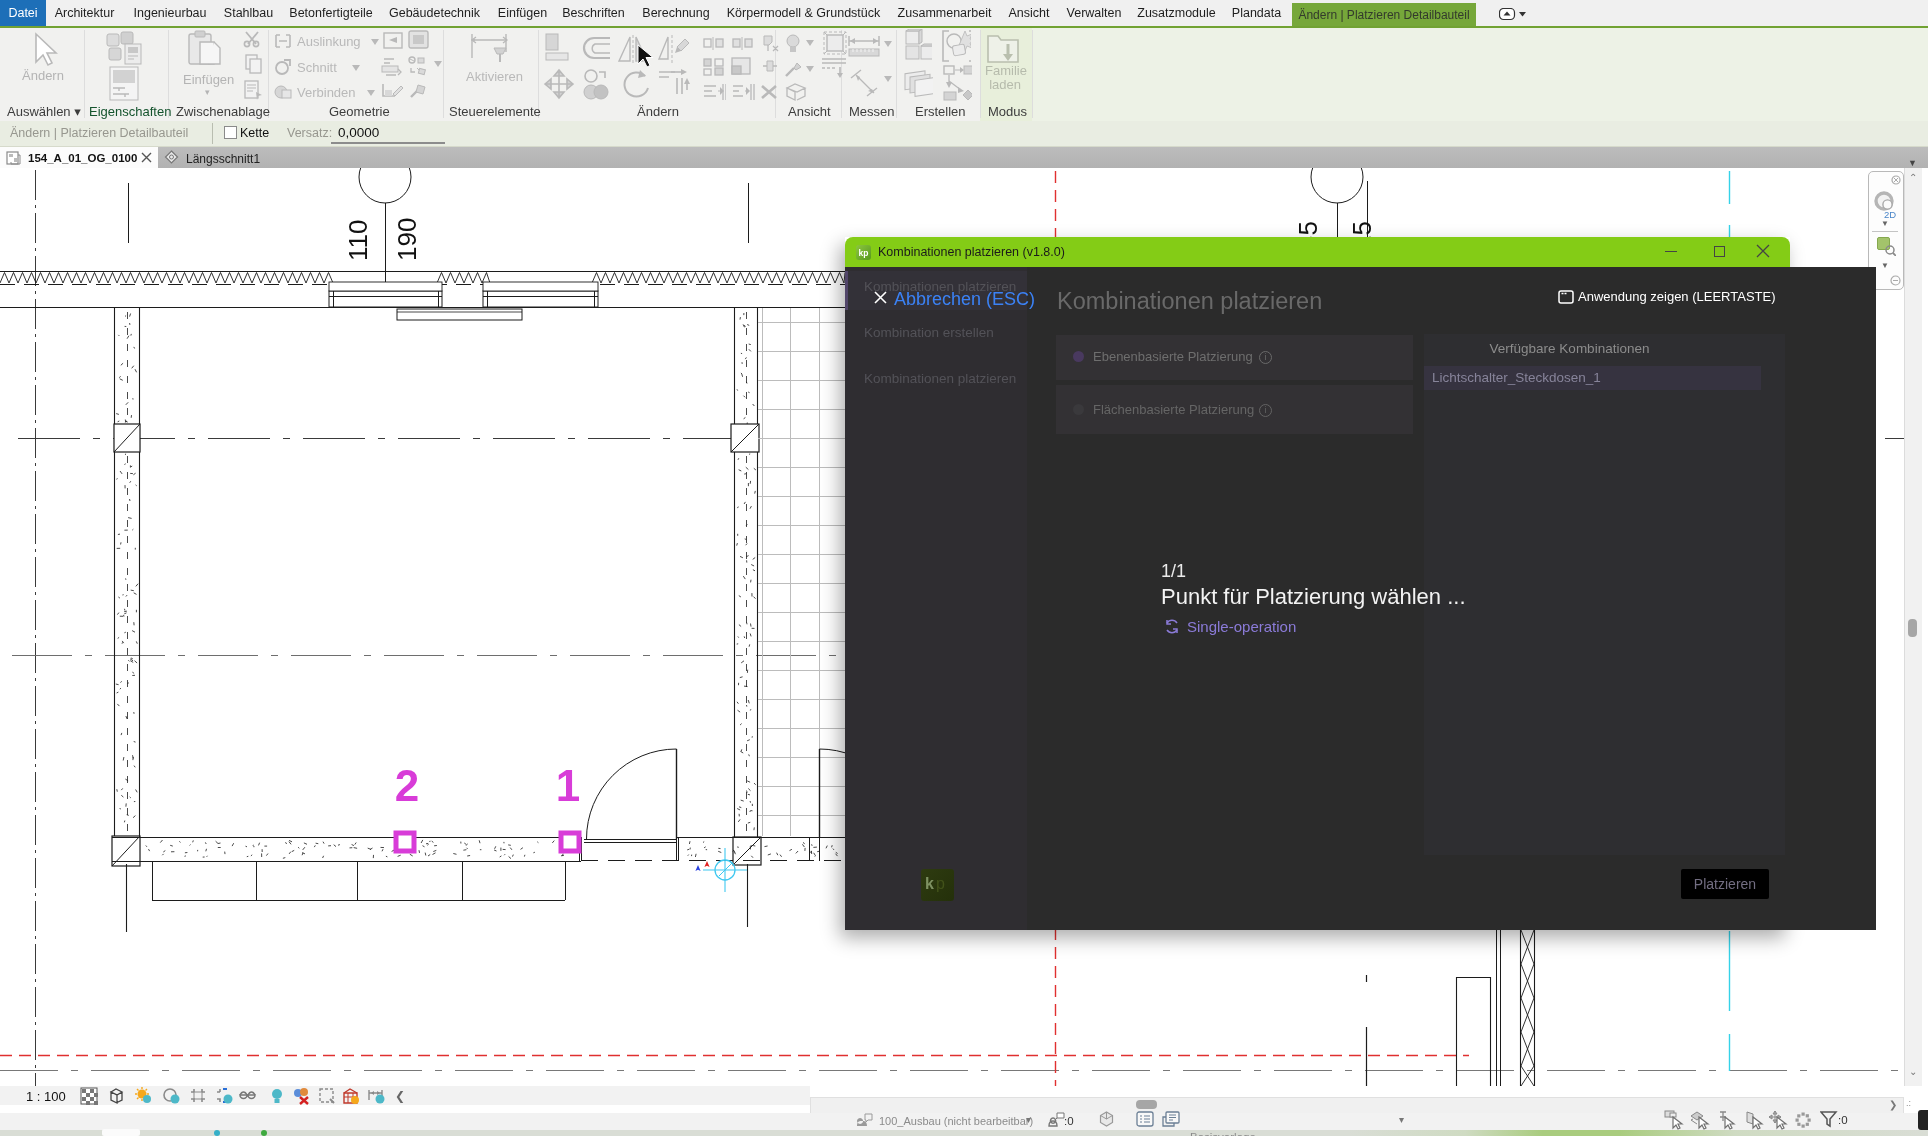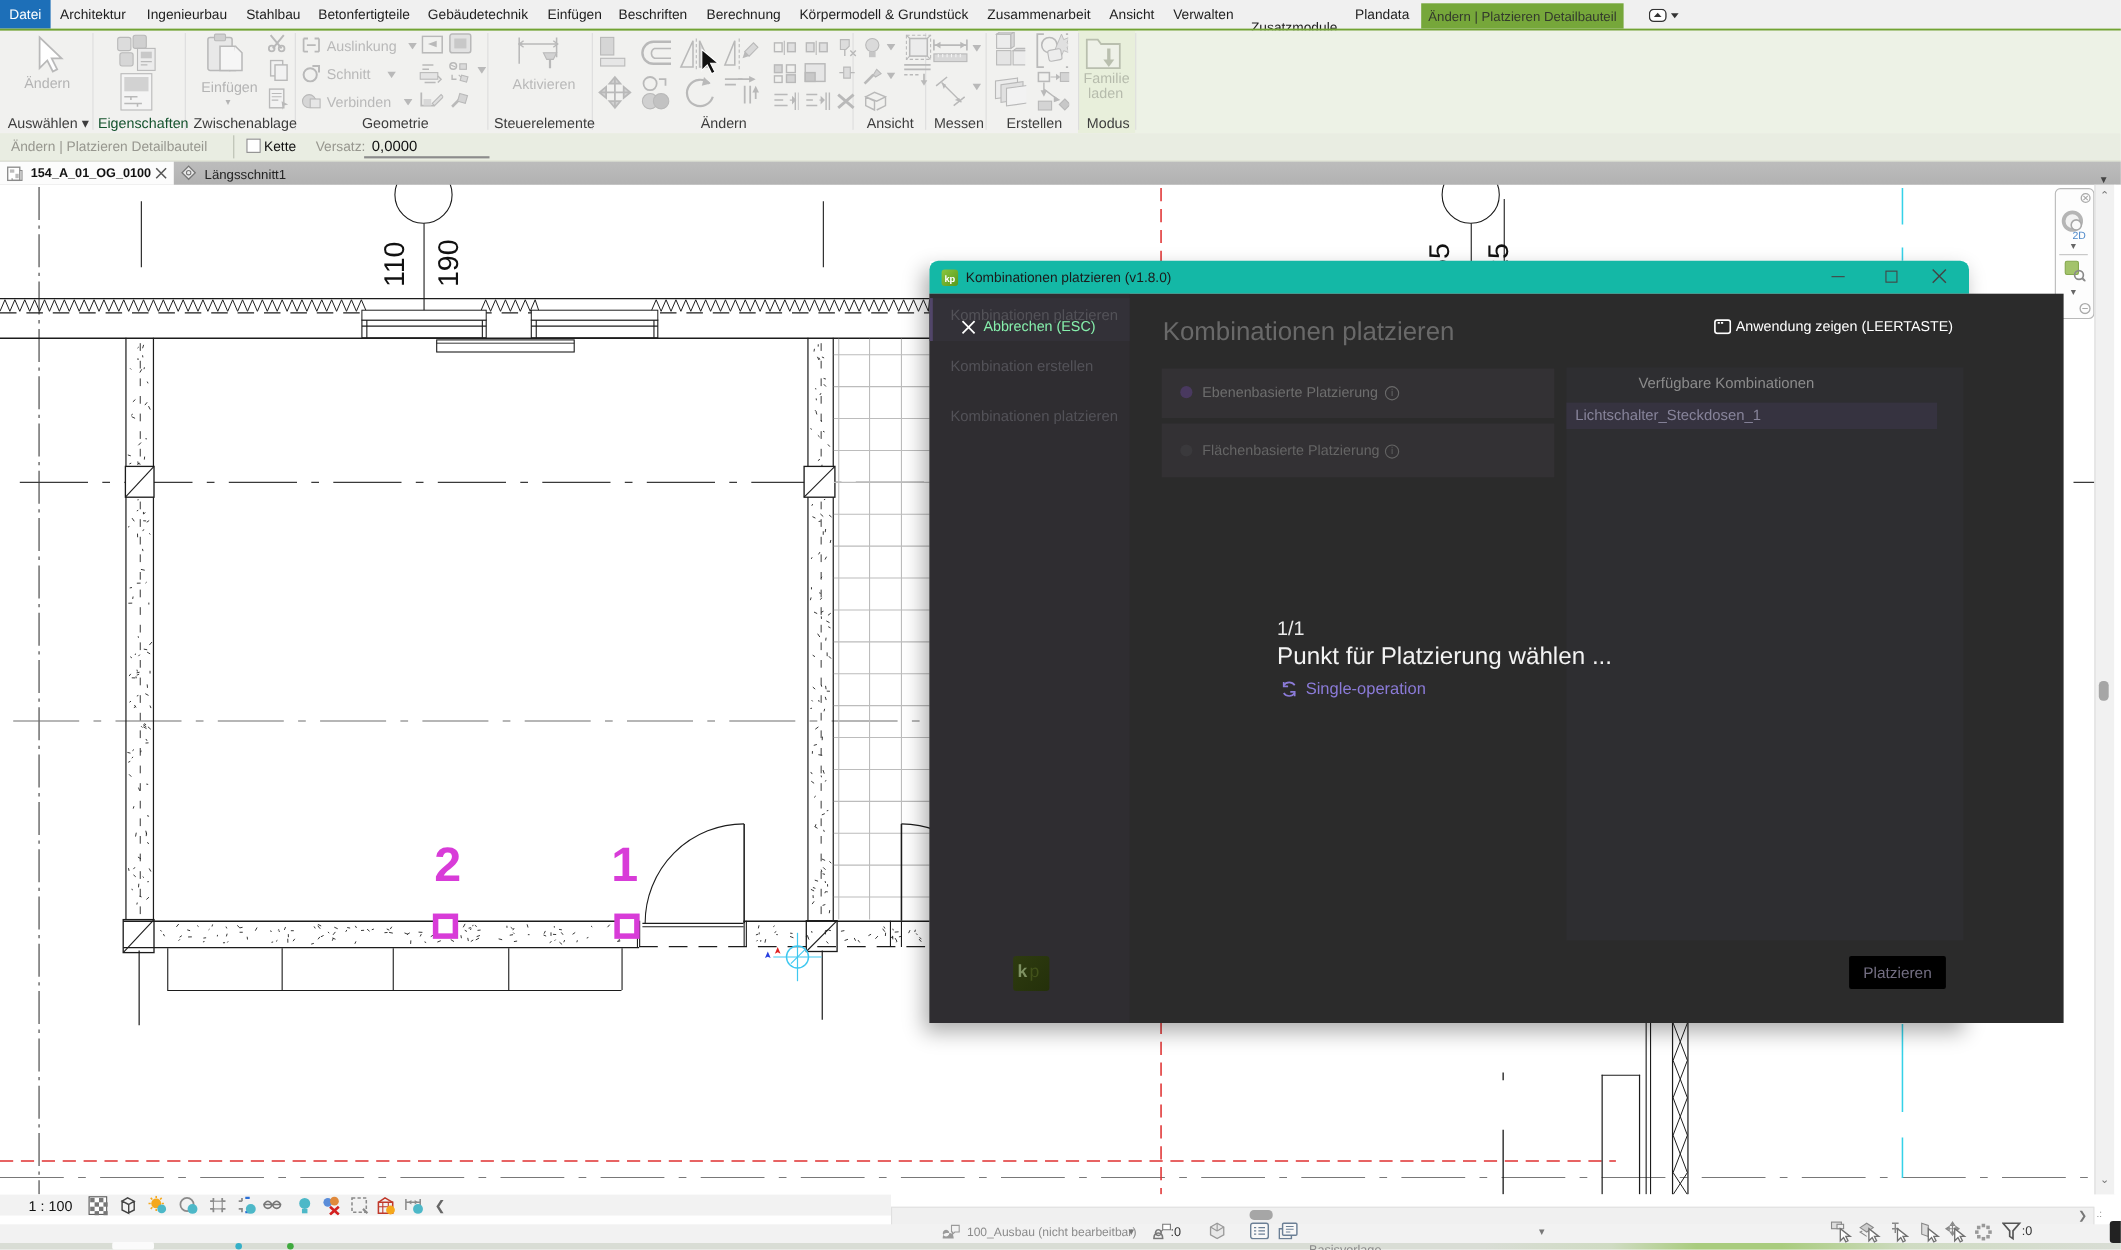--- a/index.html
+++ b/index.html
@@ -13,21 +13,21 @@
     <div style="position:absolute;left:248.5px;top:0;height:26px;transform:translateX(-50%);display:flex;align-items:center;font-size:12.5px;color:#1e1e1e;white-space:nowrap">Stahlbau</div>
     <div style="position:absolute;left:331px;top:0;height:26px;transform:translateX(-50%);display:flex;align-items:center;font-size:12.5px;color:#1e1e1e;white-space:nowrap">Betonfertigteile</div>
     <div style="position:absolute;left:434.5px;top:0;height:26px;transform:translateX(-50%);display:flex;align-items:center;font-size:12.5px;color:#1e1e1e;white-space:nowrap">Gebäudetechnik</div>
     <div style="position:absolute;left:522.5px;top:0;height:26px;transform:translateX(-50%);display:flex;align-items:center;font-size:12.5px;color:#1e1e1e;white-space:nowrap">Einfügen</div>
     <div style="position:absolute;left:593.5px;top:0;height:26px;transform:translateX(-50%);display:flex;align-items:center;font-size:12.5px;color:#1e1e1e;white-space:nowrap">Beschriften</div>
     <div style="position:absolute;left:676px;top:0;height:26px;transform:translateX(-50%);display:flex;align-items:center;font-size:12.5px;color:#1e1e1e;white-space:nowrap">Berechnung</div>
     <div style="position:absolute;left:803.5px;top:0;height:26px;transform:translateX(-50%);display:flex;align-items:center;font-size:12.5px;color:#1e1e1e;white-space:nowrap">Körpermodell &amp; Grundstück</div>
     <div style="position:absolute;left:944.5px;top:0;height:26px;transform:translateX(-50%);display:flex;align-items:center;font-size:12.5px;color:#1e1e1e;white-space:nowrap">Zusammenarbeit</div>
     <div style="position:absolute;left:1029px;top:0;height:26px;transform:translateX(-50%);display:flex;align-items:center;font-size:12.5px;color:#1e1e1e;white-space:nowrap">Ansicht</div>
     <div style="position:absolute;left:1094px;top:0;height:26px;transform:translateX(-50%);display:flex;align-items:center;font-size:12.5px;color:#1e1e1e;white-space:nowrap">Verwalten</div>
-    <div style="position:absolute;left:1176.5px;top:12px;height:26px;transform:translateX(-50%);display:flex;align-items:center;font-size:12.5px;color:#1e1e1e;white-space:nowrap">Zusatzmodule</div>
+    <div style="position:absolute;left:1176.5px;top:0;height:26px;transform:translateX(-50%);display:flex;align-items:center;font-size:12.5px;color:#1e1e1e;white-space:nowrap">Zusatzmodule</div>
     <div style="position:absolute;left:1256.5px;top:0;height:26px;transform:translateX(-50%);display:flex;align-items:center;font-size:12.5px;color:#1e1e1e;white-space:nowrap">Plandata</div>
     <div style="position:absolute;left:1292px;top:3px;width:184px;height:23px;background:#76a73a;color:#333a2c;font-size:12px;display:flex;align-items:center;justify-content:center;white-space:nowrap">Ändern | Platzieren Detailbauteil</div>
     <svg style="position:absolute;left:1499px;top:8px" width="32" height="13" viewBox="0 0 32 13">
       <rect x="0.5" y="0.5" width="15" height="11" rx="4" fill="#fff" stroke="#333" stroke-width="1.2"></rect>
       <path d="M4.5 7.5l3.5-4 3.5 4z" fill="#333"></path>
       <path d="M20 4h7l-3.5 4.5z" fill="#333"></path>
     </svg>
   </div>
 <div class="abs" style="left:0;top:26px;width:1928px;height:2px;background:#71a233"></div>
 
@@ -621,21 +621,21 @@
     <rect x="6.5" y="1.5" width="3.2" height="3.2" fill="#999"></rect>
     <rect x="10.7" y="3.2" width="3.2" height="3.2" fill="#999"></rect>
   </svg>
 <svg style="position:absolute;left:1820px;top:1110px" width="18" height="18" viewBox="0 0 18 18">
     <path d="M1 2h15l-6 7v7l-3-2V9z" fill="none" stroke="#555" stroke-width="1.5"></path>
   </svg>
 <div style="position:absolute;left:1838px;top:1114px;font-size:11.5px;color:#333">:0</div>
 <div style="position:absolute;left:1918px;top:1110px;width:10px;height:20px;background:#222;border-radius:3px 0 0 3px"></div>
 
 <div style="position:absolute;left:845px;top:237px;width:945px;height:693px;box-shadow:-5px 8px 18px rgba(0,0,0,0.32);font-family:'Liberation Sans',sans-serif">
- <div style="position:absolute;left:0;top:0;width:100%;height:30px;background:#14b8a6;border-radius:8px 8px 0 0">
+ <div style="position:absolute;left:0;top:0;width:100%;height:30px;background:#84cc16;border-radius:8px 8px 0 0">
   <div style="position:absolute;left:11px;top:8px;width:15px;height:15px;border-radius:3px;background:linear-gradient(135deg,#8cc63f,#57991d);color:#fff;font-size:8.5px;font-weight:bold;display:flex;align-items:center;justify-content:center">kp</div>
   <div style="position:absolute;left:33px;top:0;height:30px;display:flex;align-items:center;font-size:12.5px;color:#1b1b1b">Kombinationen platzieren (v1.8.0)</div>
   <div style="position:absolute;left:820px;top:13.5px;width:12px;height:1.5px;background:#444"></div>
   <div style="position:absolute;left:869px;top:8.5px;width:9px;height:9px;border:1.3px solid #444"></div>
   <svg style="position:absolute;left:911px;top:7px" width="14" height="14" viewBox="0 0 14 14">
         <path d="M1 1l12 12M13 1L1 13" stroke="#444" stroke-width="1.3"></path>
       </svg>
  </div>
  <div style="position:absolute;left:0;top:30px;width:1031px;height:663px;background:#2b2b2b;overflow:hidden">
   <div style="position:absolute;left:0;top:0;width:182px;height:663px;background:#2f2d31"></div>
@@ -653,21 +653,21 @@
   <div style="position:absolute;left:228px;top:137px;width:11px;height:11px;border-radius:50%;background:#3a393c"></div>
   <div style="position:absolute;left:248px;top:135px;font-size:13px;color:#656565;white-space:nowrap">Flächenbasierte Platzierung</div>
   <div style="position:absolute;left:414px;top:137px;width:11px;height:11px;border:1.3px solid #636363;border-radius:50%;color:#636363;font-size:9px;text-align:center;line-height:11px">i</div>
   <div style="position:absolute;left:579px;top:67px;width:361px;height:521px;background:#2e2e31"></div>
   <div style="position:absolute;left:556px;top:74px;width:337px;text-align:center;font-size:13.5px;color:#8c8c8c">Verfügbare Kombinationen</div>
   <div style="position:absolute;left:579px;top:99px;width:337px;height:24px;background:#363340"></div>
   <div style="position:absolute;left:587px;top:103px;font-size:13.5px;color:#87849a;white-space:nowrap">Lichtschalter_Steckdosen_1</div>
   <svg style="position:absolute;left:29px;top:24px" width="13" height="13" viewBox="0 0 13 13">
         <path d="M1 1l11 11M12 1L1 12" stroke="#fff" stroke-width="1.6"></path>
       </svg>
-  <div style="position:absolute;left:49px;top:22px;font-size:13px;color:#86efac;white-space:nowrap">Abbrechen (ESC)</div>
+  <div style="position:absolute;left:49px;top:22px;font-size:18px;color:#3b82f6;white-space:nowrap">Abbrechen (ESC)</div>
   <svg style="position:absolute;left:713px;top:23px" width="16" height="14" viewBox="0 0 16 14">
         <rect x="1" y="1" width="14" height="12" rx="2" fill="none" stroke="#fff" stroke-width="1.5"></rect>
         <path d="M3.5 3.5h2M6.5 3.5h2" stroke="#fff" stroke-width="1.5"></path>
       </svg>
   <div style="position:absolute;left:733px;top:22px;font-size:13px;color:#fff;white-space:nowrap">Anwendung zeigen (LEERTASTE)</div>
   <div style="position:absolute;left:316px;top:294px;font-size:18px;color:#ebebeb">1/1</div>
   <div style="position:absolute;left:316px;top:317px;font-size:22px;color:#f3f3f3;white-space:nowrap">Punkt für Platzierung wählen ...</div>
   <svg style="position:absolute;left:319px;top:352px" width="16" height="15" viewBox="0 0 16 15">
         <path d="M13 4A6 6 0 0 0 3 4M3 11a6 6 0 0 0 10 0" fill="none" stroke="#8b7bd8" stroke-width="1.5"></path>
         <path d="M3 1v4h4M13 14v-4H9" fill="none" stroke="#8b7bd8" stroke-width="1.5"></path>

